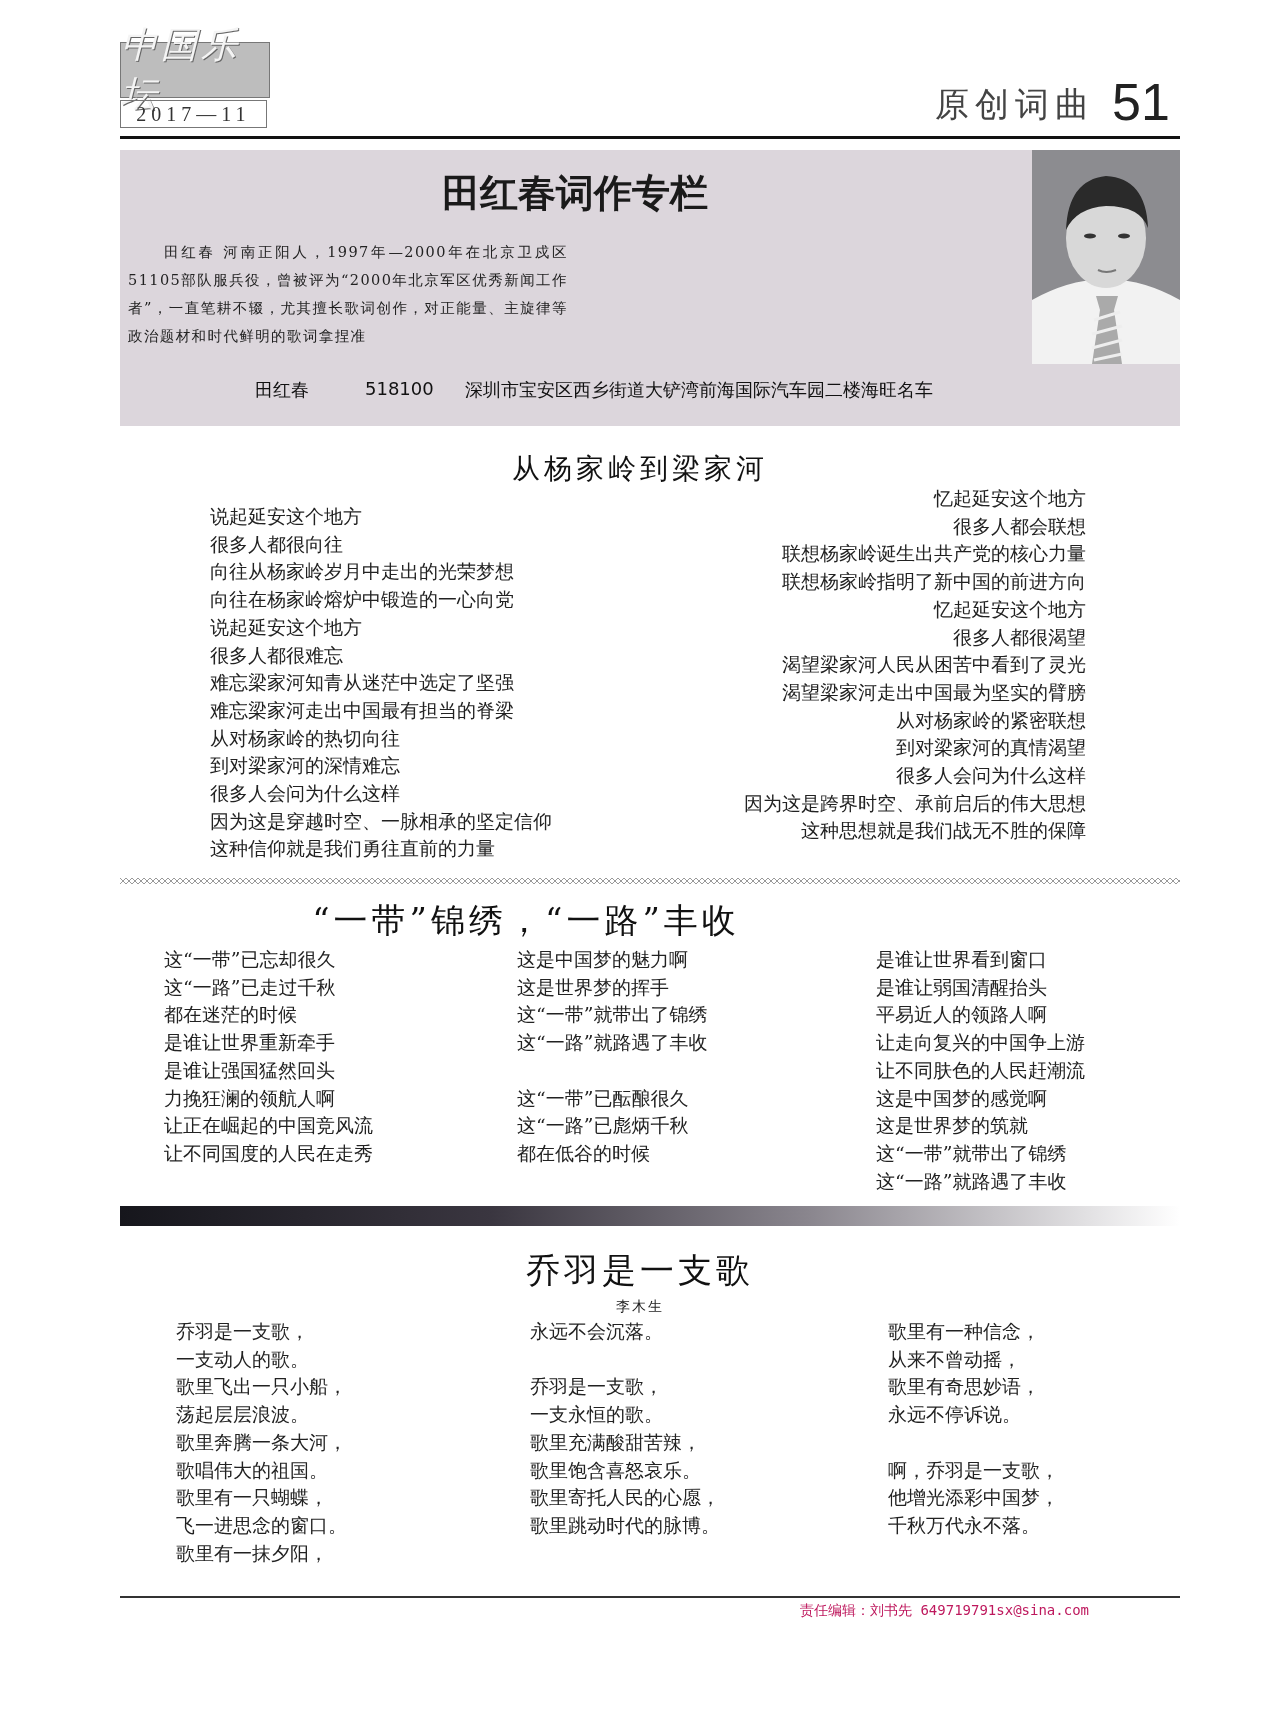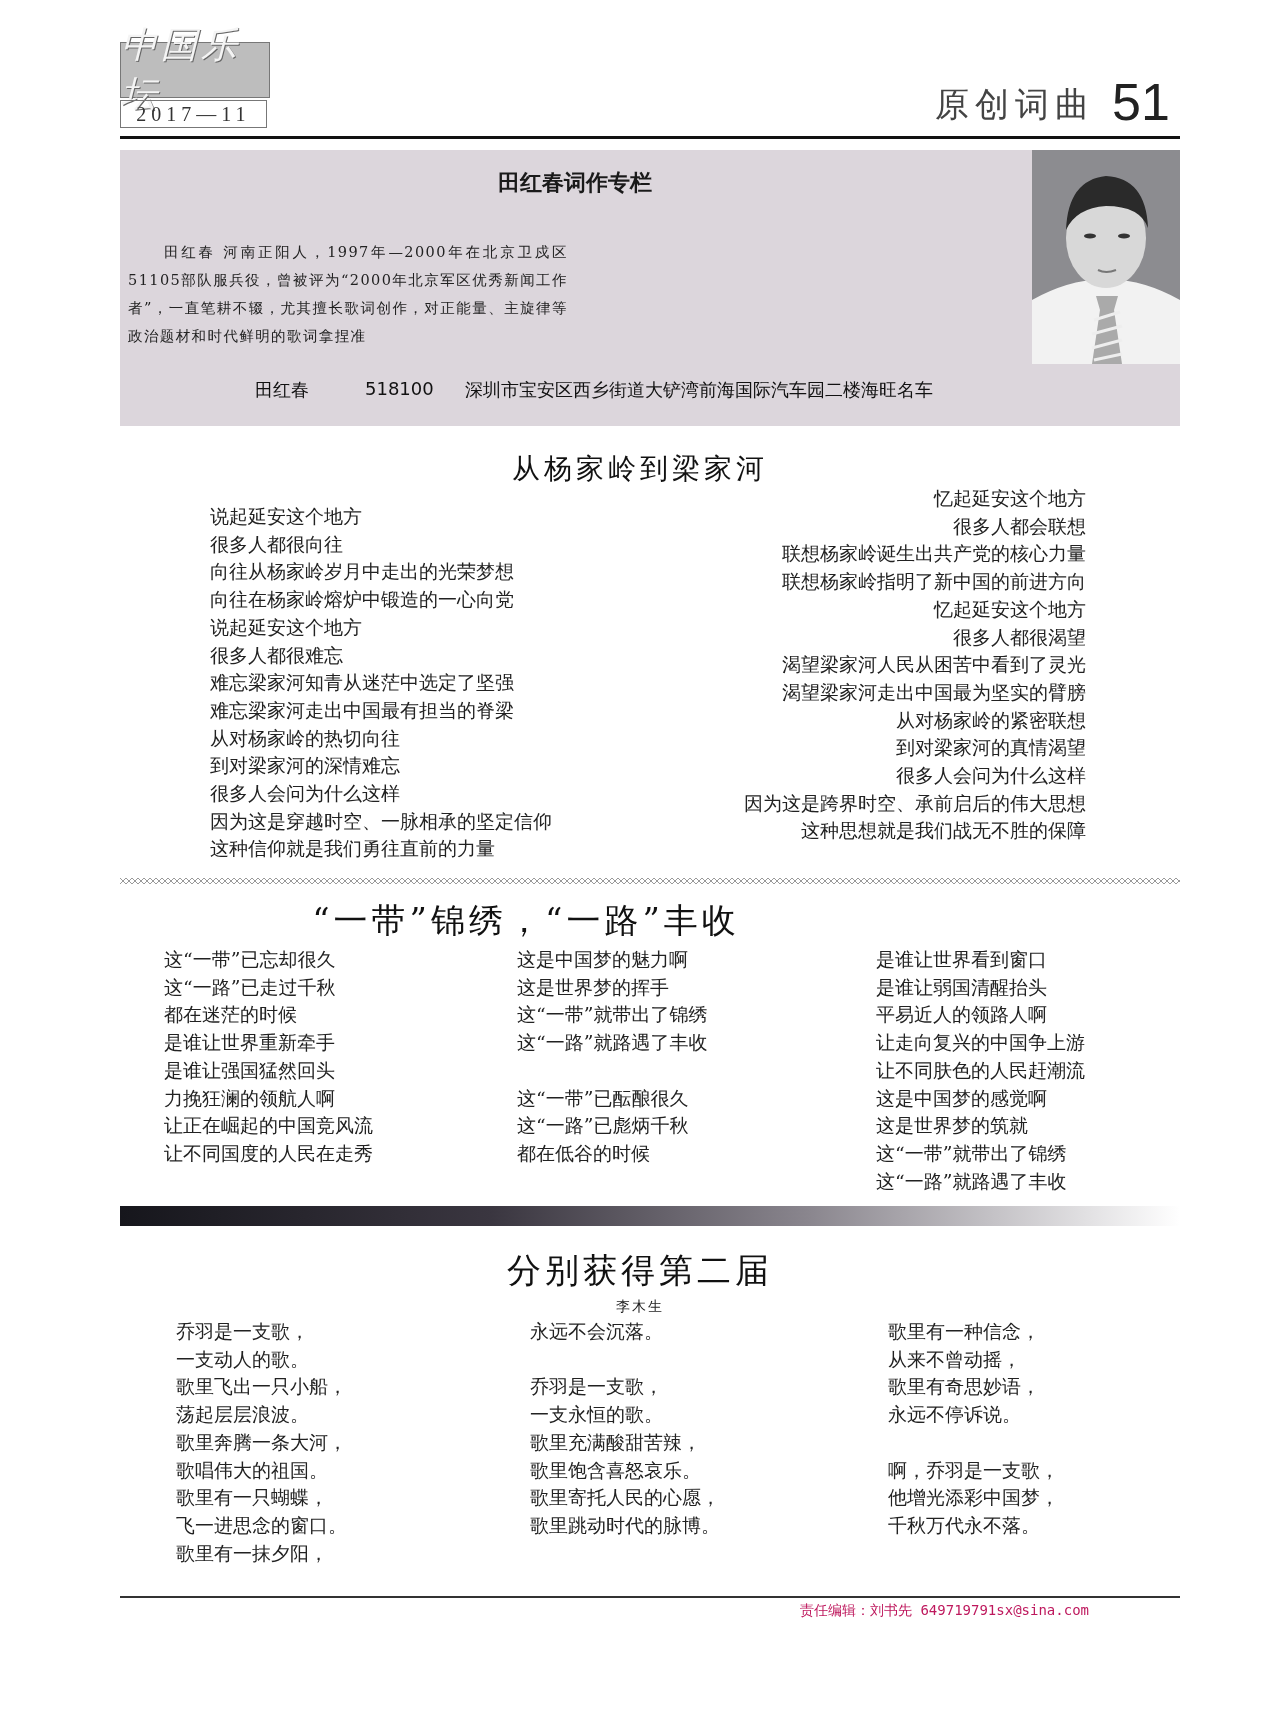--- a/index.html
+++ b/index.html
@@ -11,21 +11,21 @@
   
   .logo-box { left: 120px; top: 42px; width: 150px; height: 56px; background: #bdbdbd; border: 1px solid #777; display:flex; align-items:center; justify-content:center; }
   .logo-text { font-family: "DejaVu Serif", serif; font-size: 36px; color: #f4f4f4; letter-spacing: 4px; font-style: italic; text-shadow: 1px 1px 0 #666; }
   .date-box { left: 120px; top: 100px; width: 147px; height: 28px; border: 1px solid #777; display:flex; align-items:center; justify-content:center; font-family: "Liberation Serif", serif; font-size: 20px; letter-spacing: 5px; color:#333; }
   .section-title { left: 935px; top: 82px; font-size: 34px; color: #444; letter-spacing: 6px; }
   .page-num { left: 1112px; top: 72px; font-family: "Liberation Sans", sans-serif; font-size: 52px; color: #222; }
   .header-rule { left: 120px; top: 136px; width: 1060px; height: 3px; background: #111; }
 
   
   .bio-panel { left: 120px; top: 150px; width: 1060px; height: 276px; background: #dcd6dc; }
-  .bio-title { left: 0; width: 910px; top: 18px; text-align: center; font-family: "DejaVu Sans", sans-serif; font-weight: bold; font-size: 22px; color: #1a1a1a; }
+  .bio-title { left: 0; width: 910px; top: 18px; text-align: center; font-family: "DejaVu Sans", sans-serif; font-weight: bold; font-size: 38px; color: #1a1a1a; }
   .bio-col { top: 88px; font-size: 14.5px; line-height: 28px; color: #222; letter-spacing: 1.4px; }
   .bio-col1 { left: 8px; width: 440px; text-indent: 36px; text-align: justify; }
   .bio-col2 { left: 476px; width: 410px; text-align: justify; }
   .photo { left: 912px; top: 0; width: 148px; height: 214px; background: #8a8a8e; overflow: hidden; }
   .contact { left: 0; width: 1060px; top: 228px; font-family: "DejaVu Sans", sans-serif; font-size: 18px; color: #111; }
   .contact span { position: absolute; top: 0; }
 
   
   .poem-title { font-family: "DejaVu Serif", serif; color: #111; letter-spacing: 4px; text-align: center; }
   .p1-title { left: 0; width: 1280px; top: 450px; font-size: 28px; }
@@ -139,21 +139,21 @@
 平易近人的领路人啊
 让走向复兴的中国争上游
 让不同肤色的人民赶潮流
 这是中国梦的感觉啊
 这是世界梦的筑就
 这“一带”就带出了锦绣
 这“一路”就路遇了丰收</div>
 
 <div class="abs grad-bar"></div>
 
-<div class="abs poem-title p3-title">分别获得第二届</div>
+<div class="abs poem-title p3-title">乔羽是一支歌</div>
 <div class="abs p3-author">李木生</div>
 <div class="abs lines p3-col1">乔羽是一支歌，
 一支动人的歌。
 歌里飞出一只小船，
 荡起层层浪波。
 歌里奔腾一条大河，
 歌唱伟大的祖国。
 歌里有一只蝴蝶，
 飞一进思念的窗口。
 歌里有一抹夕阳，</div>

